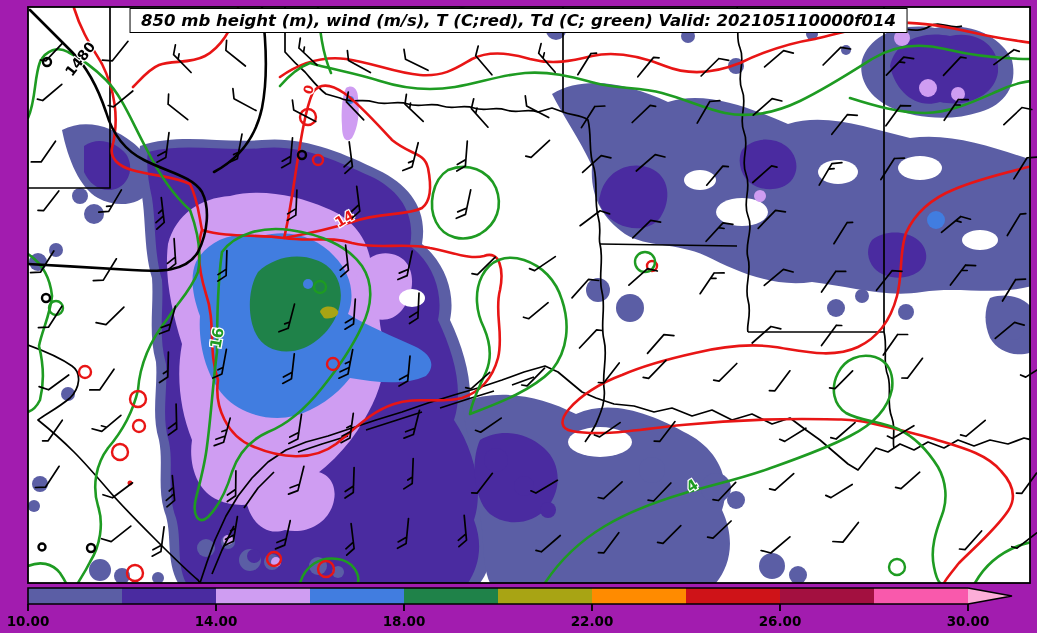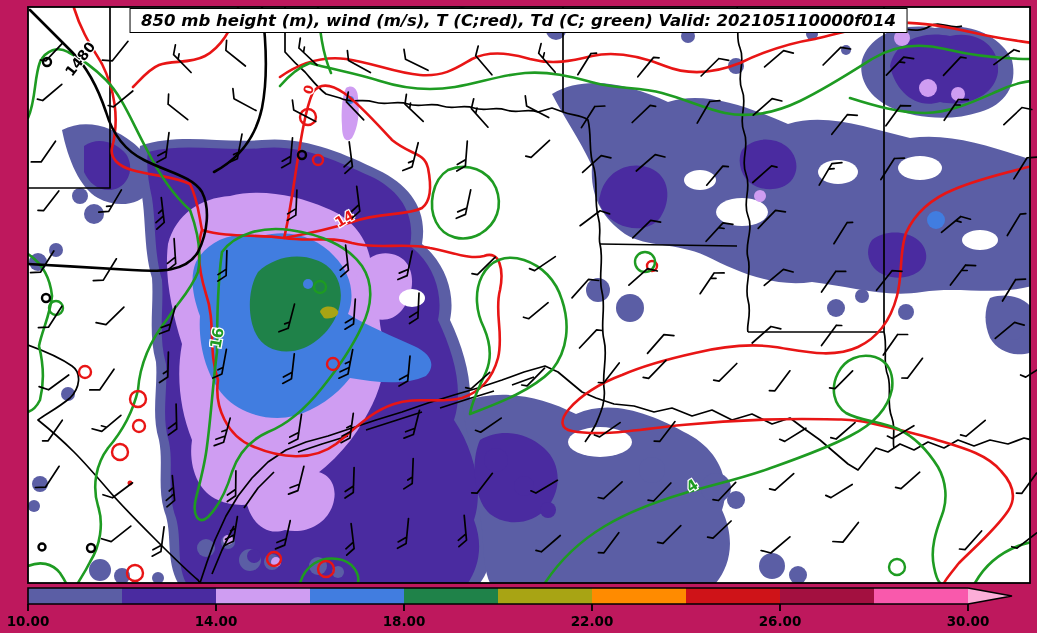--- a/index.html
+++ b/index.html
@@ -1,16 +1,16 @@
 <!DOCTYPE html>
 <html><head>
 <meta charset="utf-8">
 <style>
   html,body{margin:0;padding:0;background:#ffffff;}
-  .stage{position:relative;width:1037px;height:633px;background:#be185d;overflow:hidden;
+  .stage{position:relative;width:1037px;height:633px;background:#a21caf;overflow:hidden;
          font-family:"DejaVu Sans","Liberation Sans",sans-serif;}
   .stage svg{position:absolute;left:0;top:0;}
   .plot-title{position:absolute;top:8px;left:50%;transform:translateX(-50%);
     background:#fff;border:1.7px solid #000;padding:2px 11px;white-space:nowrap;
     font-style:italic;font-weight:bold;font-size:16.5px;color:#000;z-index:3;}
 </style>
 </head>
 <body>
 
 <div class="stage">

